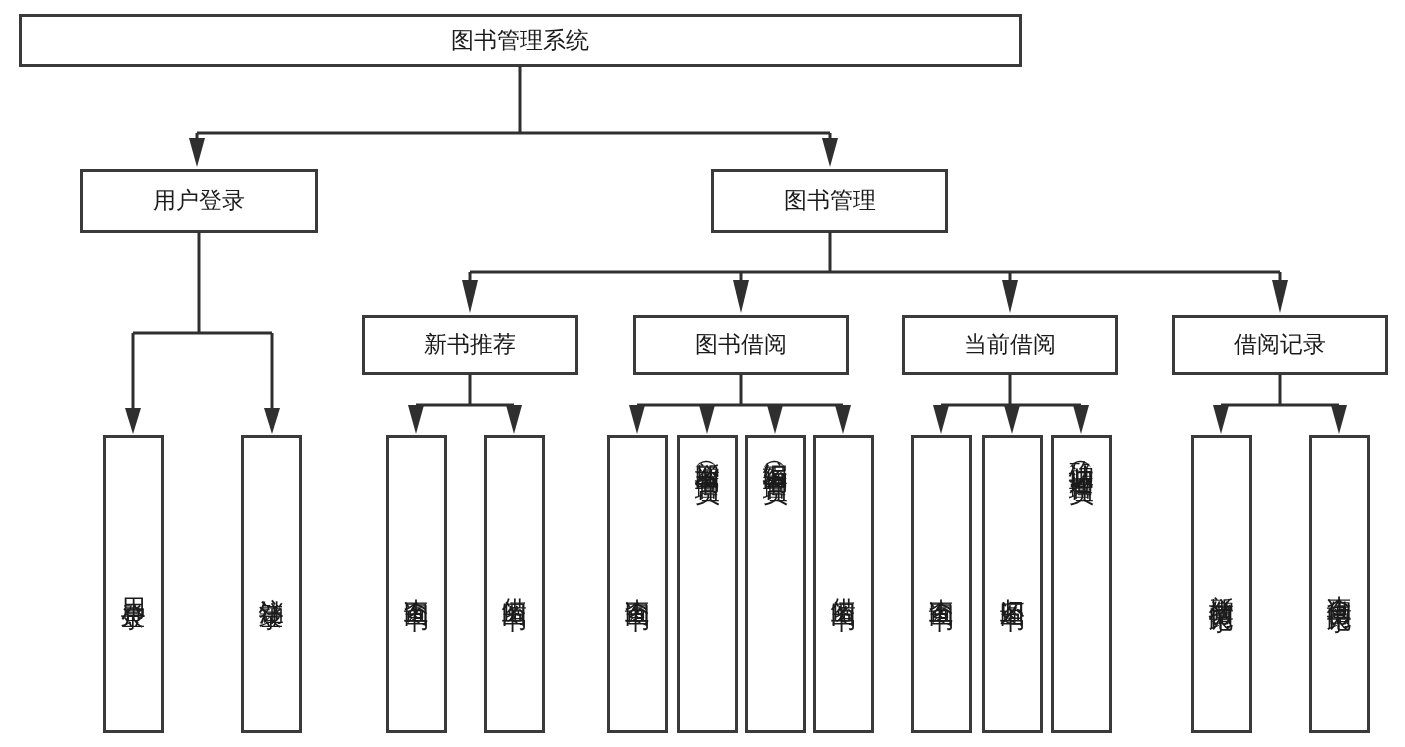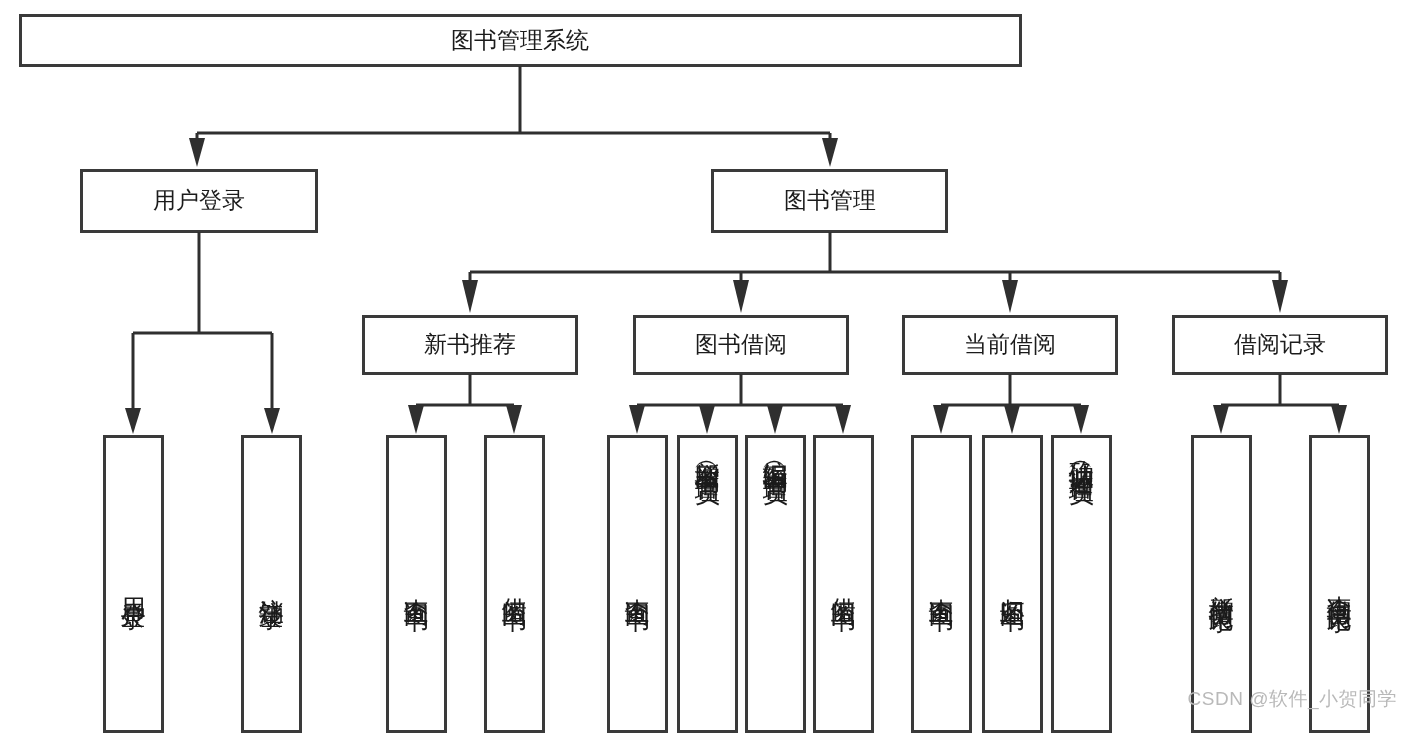--- a/index.html
+++ b/index.html
@@ -252,15 +252,14 @@
   </div>
 
   <div class="leaf-label-box" style="left:1191px; top:435px; width:61px; height:298px;">
     <span class="leaf-label-span">新增借阅记录</span>
   </div>
 
   <div class="leaf-label-box" style="left:1309px; top:435px; width:61px; height:298px;">
     <span class="leaf-label-span">查询借阅记录</span>
   </div>
 
-  <div class="watermark">CSDN @软件_小贺同学</div>
 
 </div>
 
 </body></html>

